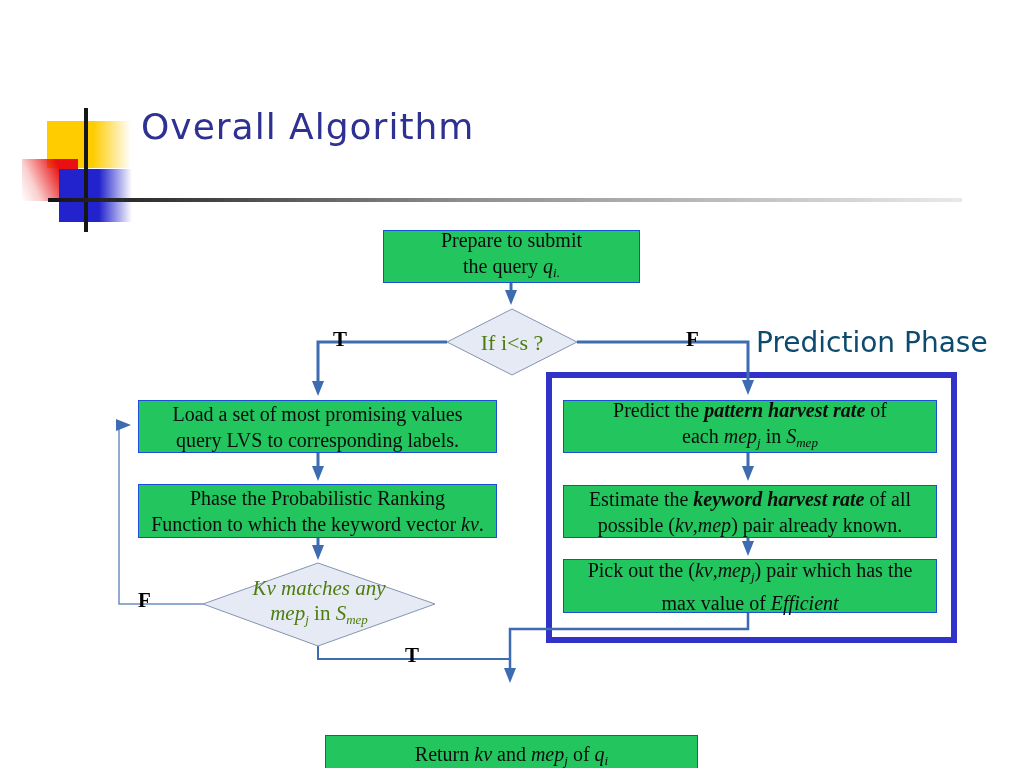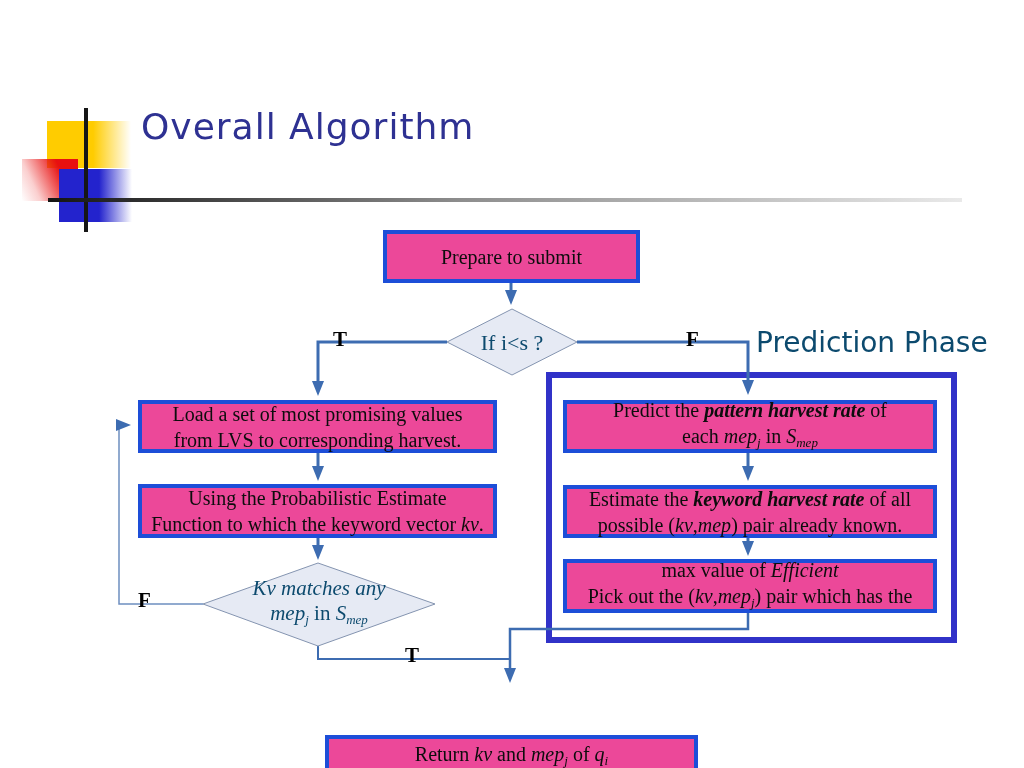--- a/index.html
+++ b/index.html
@@ -24,27 +24,27 @@
     color:#2e3192; white-space:nowrap;
   }
   
   svg.wire { position:absolute; left:0; top:0; width:1024px; height:768px; }
   .pp-frame { position:absolute; left:546px; top:372px; width:411px; height:271px;
     border:6px solid #3132c8; box-sizing:border-box; }
   .pp-label { position:absolute; left:756px; top:326px;
     font-family:"DejaVu Sans", sans-serif; font-size:28px; color:#0c4a6e; white-space:nowrap; }
   .box {
     position:absolute; box-sizing:border-box;
-    background:#ec4899; border:4px solid #1d4ed8;
+    background:#22c55e; border:1px solid #1d4ed8;
     display:flex; flex-direction:column; justify-content:center; align-items:center;
     text-align:center; font-size:20px; line-height:26px; color:#0d0d0d;
   }
   .dtext {
     position:absolute; display:flex; flex-direction:column; justify-content:center; align-items:center;
-    text-align:center; color:#0c4a6e;
+    text-align:center; color:#4d7c0f;
   }
   .dtext .ln { line-height:25px; }
   .tf { position:absolute; font-weight:bold; font-size:21px; color:#000; }
   .i  { font-style:italic; }
   .bi { font-style:italic; font-weight:bold; }
   .sub { font-size:13px; vertical-align:-4px; }
 </style>
 </head>
 <body>
 
@@ -78,45 +78,46 @@
     <polyline points="748,612 748,629 510,629 510,678" fill="none" stroke="#3d6cb1" stroke-width="2.5" marker-end="url(#ah)"></polyline>
     <polyline points="318,646 318,659 509,659" fill="none" stroke="#3d6cb1" stroke-width="2"></polyline>
     <polyline points="203,604 119,604 119,425 126,425" fill="none" stroke="#6e8fc0" stroke-width="1.5" marker-end="url(#ah)"></polyline>
 
     <polygon points="512,309 577,342 512,375 447,342" fill="#e6eaf4" stroke="#8494b0" stroke-width="1"></polygon>
     <polygon points="318,563 435,604 318,646 203,604" fill="#e6eaf4" stroke="#8494b0" stroke-width="1"></polygon>
   </svg>
 
   <div class="box" style="left:383px;top:230px;width:257px;height:53px;">
     <div class="ln"><span>Prepare to submit</span></div>
+    <div class="ln"><span>the query </span><span class="i">q</span><span class="i sub">i.</span></div>
   </div>
 
   <div class="box" style="left:138px;top:400px;width:359px;height:53px;">
     <div class="ln"><span>Load a set of most promising values</span></div>
-    <div class="ln"><span>from LVS to corresponding harvest.</span></div>
+    <div class="ln"><span>query LVS to corresponding labels.</span></div>
   </div>
 
   <div class="box" style="left:138px;top:484px;width:359px;height:54px;">
-    <div class="ln"><span>Using the Probabilistic Estimate</span></div>
+    <div class="ln"><span>Phase the Probabilistic Ranking</span></div>
     <div class="ln"><span>Function to which the keyword vector </span><span class="i">kv</span><span>.</span></div>
   </div>
 
   <div class="box" style="left:563px;top:485px;width:374px;height:53px;">
     <div class="ln"><span>Estimate the </span><span class="bi">keyword harvest rate</span><span> of all</span></div>
     <div class="ln"><span>possible (</span><span class="i">kv</span><span>,</span><span class="i">mep</span><span>) pair already known.</span></div>
   </div>
 
   <div class="box" style="left:563px;top:400px;width:374px;height:53px;">
     <div class="ln"><span>Predict the </span><span class="bi">pattern harvest rate</span><span> of</span></div>
     <div class="ln"><span>each </span><span class="i">mep</span><span class="i sub">j</span><span> in </span><span class="i">S</span><span class="i sub">mep</span></div>
   </div>
 
   <div class="box" style="left:563px;top:559px;width:374px;height:54px;">
+    <div class="ln"><span>Pick out the (</span><span class="i">kv</span><span>,</span><span class="i">mep</span><span class="i sub">j</span><span>) pair which has the</span></div>
     <div class="ln"><span>max value of </span><span class="i">Efficient</span></div>
-    <div class="ln"><span>Pick out the (</span><span class="i">kv</span><span>,</span><span class="i">mep</span><span class="i sub">j</span><span>) pair which has the</span></div>
   </div>
 
   <div class="box" style="left:325px;top:687px;width:373px;height:45px;margin-top:48px;">
     <div class="ln"><span>Return </span><span class="i">kv</span><span> and </span><span class="i">mep</span><span class="i sub">j</span><span> of </span><span class="i">q</span><span class="i sub">i</span></div>
   </div>
 
   <div class="dtext" style="left:447px;top:328px;width:130px;height:28px;font-size:22px;">
     <div class="ln"><span>If i&lt;s ?</span></div>
   </div>
 

